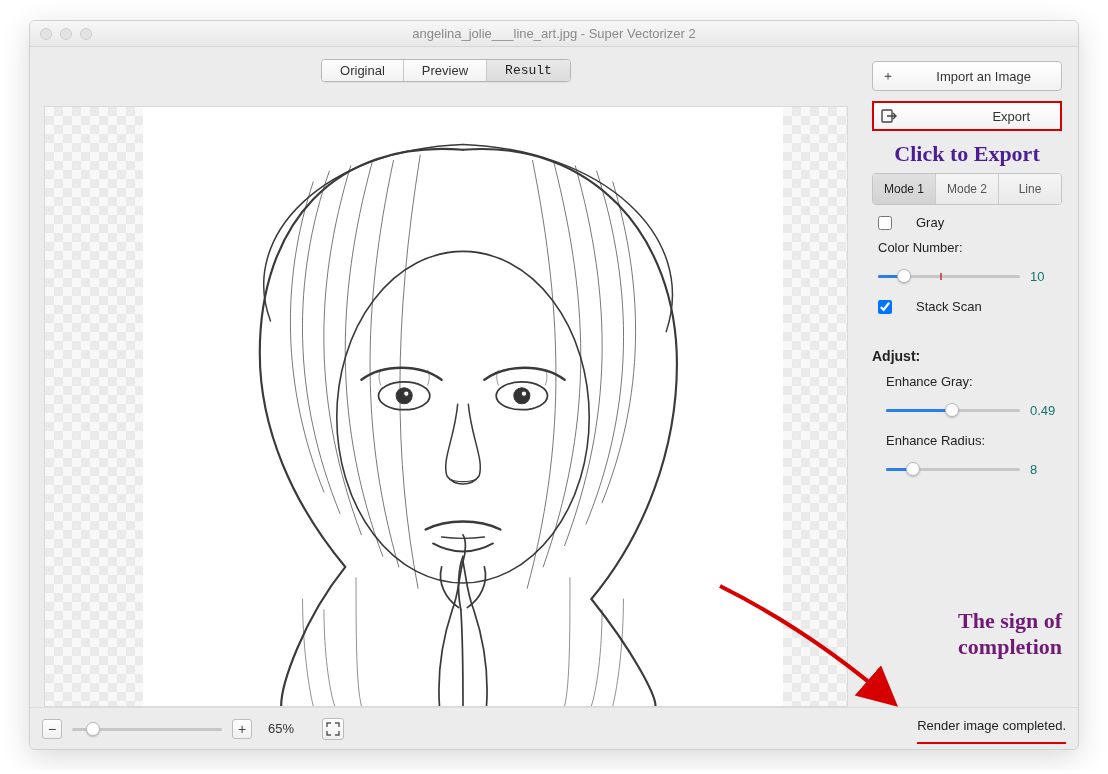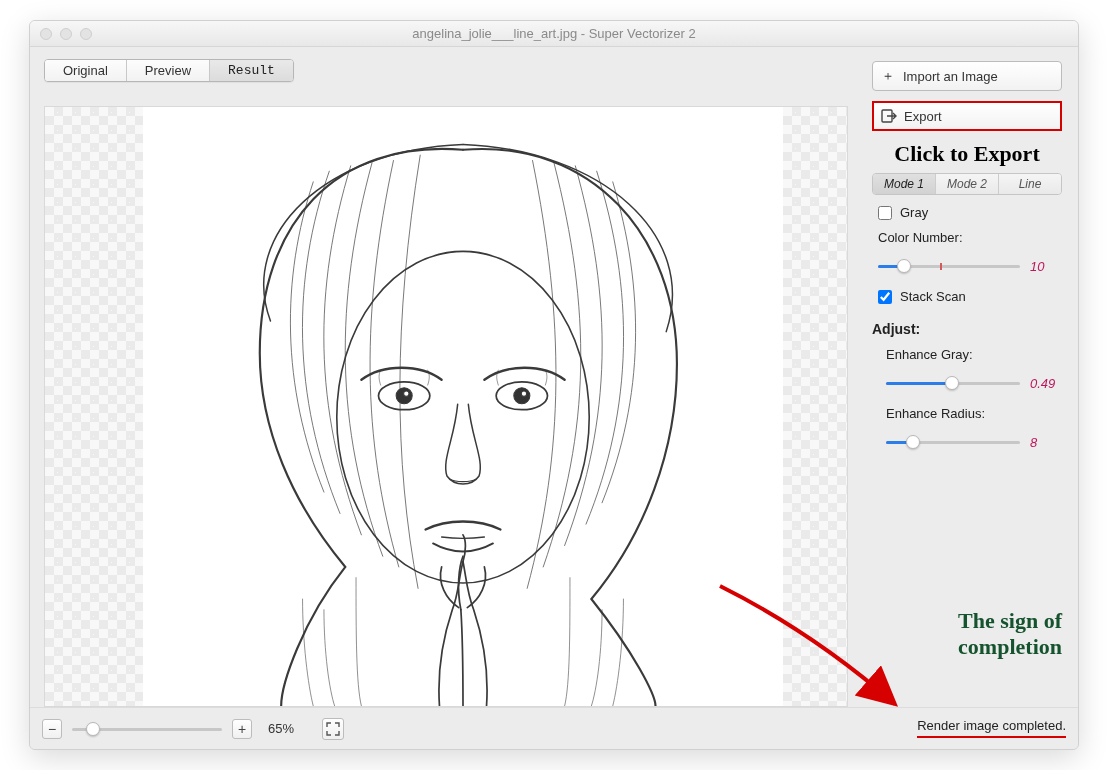--- a/index.html
+++ b/index.html
@@ -40,21 +40,21 @@
   }
   .content {
     display:flex;
     height: calc(100% - 26px - 42px);
   }
   .canvas-area {
     flex: 1;
     display:flex; flex-direction:column;
     padding: 12px 14px 0 14px;
   }
-  .seg-wrap { display:flex; margin-bottom:24px; }
+  .seg-wrap { display:flex; justify-content:center; margin-bottom:24px; }
   .segmented {
     display:flex; border:1px solid #b6b6b6; border-radius:4px; overflow:hidden;
     background:#fff;
     box-shadow:0 1px 1px rgba(0,0,0,0.05);
   }
   .segmented .seg {
     padding:3px 18px; font-size:13px; color:#333;
     border-right:1px solid #c8c8c8; background:linear-gradient(#fdfdfd,#f2f2f2);
   }
   .segmented .seg:last-child { border-right:none;font-family:Liberation Mono, monospace; }
@@ -93,59 +93,58 @@
     height:30px;
     border:1px solid #bcbcbc;
     border-radius:4px;
     background:linear-gradient(#ffffff,#f2f2f2);
     display:flex; align-items:center;
     font-size:13px; color:#333;
     cursor:pointer;
     position:relative;
   }
   .btn .icon { width:30px; display:flex; justify-content:center; align-items:center; }
-  .btn .lbl { flex:1; text-align:left; padding-right:30px; }
+  .btn .lbl { flex:1; text-align:right; padding-right:30px; }
   .btn.export { border:2px solid #d70000; border-radius:0; }
   .annot {
-    color:#000000; font-family:"Comic Sans MS", "Marker Felt", cursive;
+    color:#4c1d95; font-family:"Comic Sans MS", "Marker Felt", cursive;
     font-size:22px; font-weight:bold;
     text-align:center;
   }
   .mode-tabs {
-    display:flex; border:1px solid #c5c5c5; border-radius:4px; overflow:hidden; height:22px;
+    display:flex; border:1px solid #c5c5c5; border-radius:4px; overflow:hidden; height:32px;
     margin-top:-4px;
-    font-style:italic;
   }
   .mode-tabs .tab {
     flex:1; font-size:12px; color:#555;
     display:flex; align-items:center; justify-content:center;
     background:linear-gradient(#f5f5f5,#e9e9e9);
     border-right:1px solid #cdcdcd;
   }
   .mode-tabs .tab:last-child { border-right:none; }
   .mode-tabs .tab.active { background:linear-gradient(#e0e0e0,#d2d2d2); color:#222; }
-  .check-row { display:flex; align-items:center; gap:8px; font-size:13px; color:#222; margin-left:6px; }
+  .check-row { display:flex; align-items:center; gap:24px; font-size:13px; color:#222; margin-left:6px; }
   .check-row input { width:14px; height:14px; }
   .field-label { font-size:13px; color:#222; margin-left:6px; }
   .slider-row {
     display:flex; align-items:center; gap:10px; margin:2px 0 4px 6px;
   }
   .slider {
     flex:1; position:relative; height:18px;
   }
   .track { position:absolute; top:8px; left:0; right:0; height:3px; background:#c7c7c7; border-radius:2px; }
   .fill { position:absolute; top:8px; left:0; height:3px; background:#2b7de9; border-radius:2px; }
   .tick { position:absolute; top:6px; width:2px; height:7px; background:#d25a5a; }
   .thumb {
     position:absolute; top:2px; width:14px; height:14px; border-radius:50%;
     background:#fff; border:1px solid #b8b8b8; box-shadow:0 1px 2px rgba(0,0,0,0.2);
     transform:translateX(-50%);
   }
-  .slider-val { font-size:13px; color:#be185d; min-width:32px;font-style:italic; }
-  .section-head { font-size:14px; font-weight:600; color:#222; margin-top:7px; }
+  .slider-val { font-size:13px; color:#0f766e; min-width:32px; }
+  .section-head { font-size:14px; font-weight:600; color:#222; margin-top:24px; }
   .footer {
     position:absolute; bottom:0; left:0; right:0; height:42px;
     border-top:1px solid #dcdcdc;
     display:flex; align-items:center;
     padding:0 12px;
     gap:10px;
     background:#ececec;
   }
   .sqbtn {
     width:20px; height:20px; border:1px solid #bcbcbc; border-radius:3px;
@@ -159,29 +158,29 @@
   .zoom-pct { font-size:13px; color:#333; margin-left:6px; }
   .fullscreen {
     width:22px; height:22px; border:1px solid #bcbcbc; border-radius:3px;
     background:linear-gradient(#fff,#f0f0f0);
     display:flex; align-items:center; justify-content:center; margin-left:18px;
   }
   .status {
     margin-left:auto; font-size:13px; color:#222;
     padding-bottom:6px;
   }
-  .status-underline { border-bottom:2px solid #d70000; padding-bottom:3px;}
+  .status-underline { border-bottom:2px solid #d70000; padding-bottom:9px;}
   .arrow {
     position:absolute;
     pointer-events:none;
   }
   .annot-completion {
     position:absolute;
     right:16px; bottom:48px;
-    color:#14532d; font-family:"Comic Sans MS","Marker Felt",cursive;
+    color:#701a75; font-family:"Comic Sans MS","Marker Felt",cursive;
     font-size:22px; font-weight:bold; text-align:right; line-height:1.15;
   }
 </style>
 </head>
 <body>
 
 <div class="window">
 
   <div class="titlebar">
     <div class="traffic">

